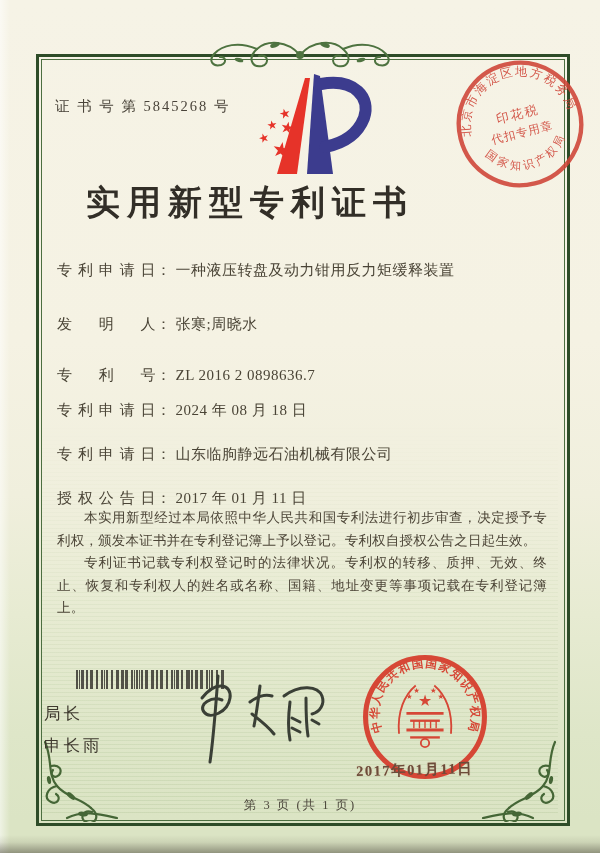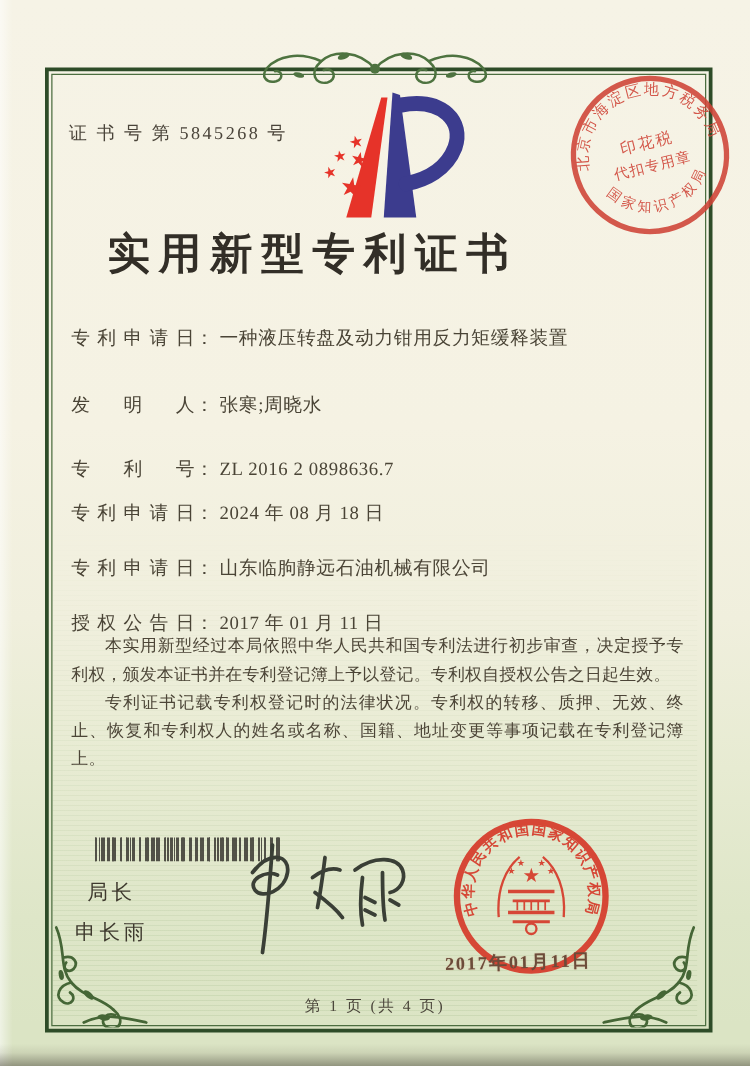--- a/index.html
+++ b/index.html
@@ -28,21 +28,21 @@
   .row .val{margin-left:4px;}
   .r0{top:8px}.r1{top:62px}.r2{top:113px}.r3{top:148px}.r4{top:192px}.r5{top:236px}
   .body-text{position:absolute;left:57px;top:508px;width:490px;font-size:13.5px;line-height:22.6px;
         color:#4c4537;text-align:justify;letter-spacing:.2px;}
   .body-text p{margin:0;text-indent:2em;font-family:Liberation Mono, monospace;}
   .barcode{position:absolute;left:76px;top:670px;width:150px;height:19px;opacity:.82;
         background-image:
           repeating-linear-gradient(90deg,#33312c 0 2px,transparent 2px 5px),
           repeating-linear-gradient(90deg,#33312c 0 1px,transparent 1px 7px),
           repeating-linear-gradient(90deg,transparent 0 3px,#33312c 3px 4px,transparent 4px 11px);}
-  .director{position:absolute;left:60px;top:703px;color:#3e392e;font-size:16.5px;letter-spacing:3px;text-align:center;}
+  .director{position:absolute;left:44px;top:703px;color:#3e392e;font-size:16.5px;letter-spacing:3px;}
   .director div{margin-bottom:10px;}
   .signature{position:absolute;left:188px;top:668px;width:140px;height:104px;}
   .seal{position:absolute;left:360px;top:652px;width:130px;height:130px;opacity:.92;}
   .seal-date{position:absolute;left:356px;top:760px;width:160px;font-size:14.5px;letter-spacing:1.5px;
         color:#6b4c3a;transform:rotate(-1.5deg);font-weight:bold;text-shadow:0 0 1px rgba(180,60,40,.35);}
   .footer{position:absolute;left:0;top:797px;width:600px;text-align:center;font-size:12.5px;
         letter-spacing:2px;color:#4b463b;}
   .orn-top{position:absolute;left:195px;top:34px;width:210px;height:42px;}
   .orn-bl{position:absolute;left:37px;top:740px;width:84px;height:82px;}
   .orn-br{position:absolute;left:479px;top:740px;width:84px;height:82px;transform:scaleX(-1);}
@@ -206,17 +206,17 @@
         <path d="M42,88 C 40,64 48,46 60,36" stroke-width="2"></path>
         <path d="M98,88 C 100,64 92,46 80,36" stroke-width="2"></path>
         <path d="M54,92 L86,92" stroke-width="2.5"></path>
         <circle cx="70" cy="98" r="4.5" stroke-width="2"></circle>
       </g>
     </g>
   </svg>
 
   <div class="seal-date">2017年01月11日</div>
 
-  <div class="footer">第 1 页 (共 4 页)</div>
+  <div class="footer">第 3 页 (共 1 页)</div>
 
   <div class="edge-left"></div>
   <div class="photo-edge"></div>
 </div>
 
 </body></html>

